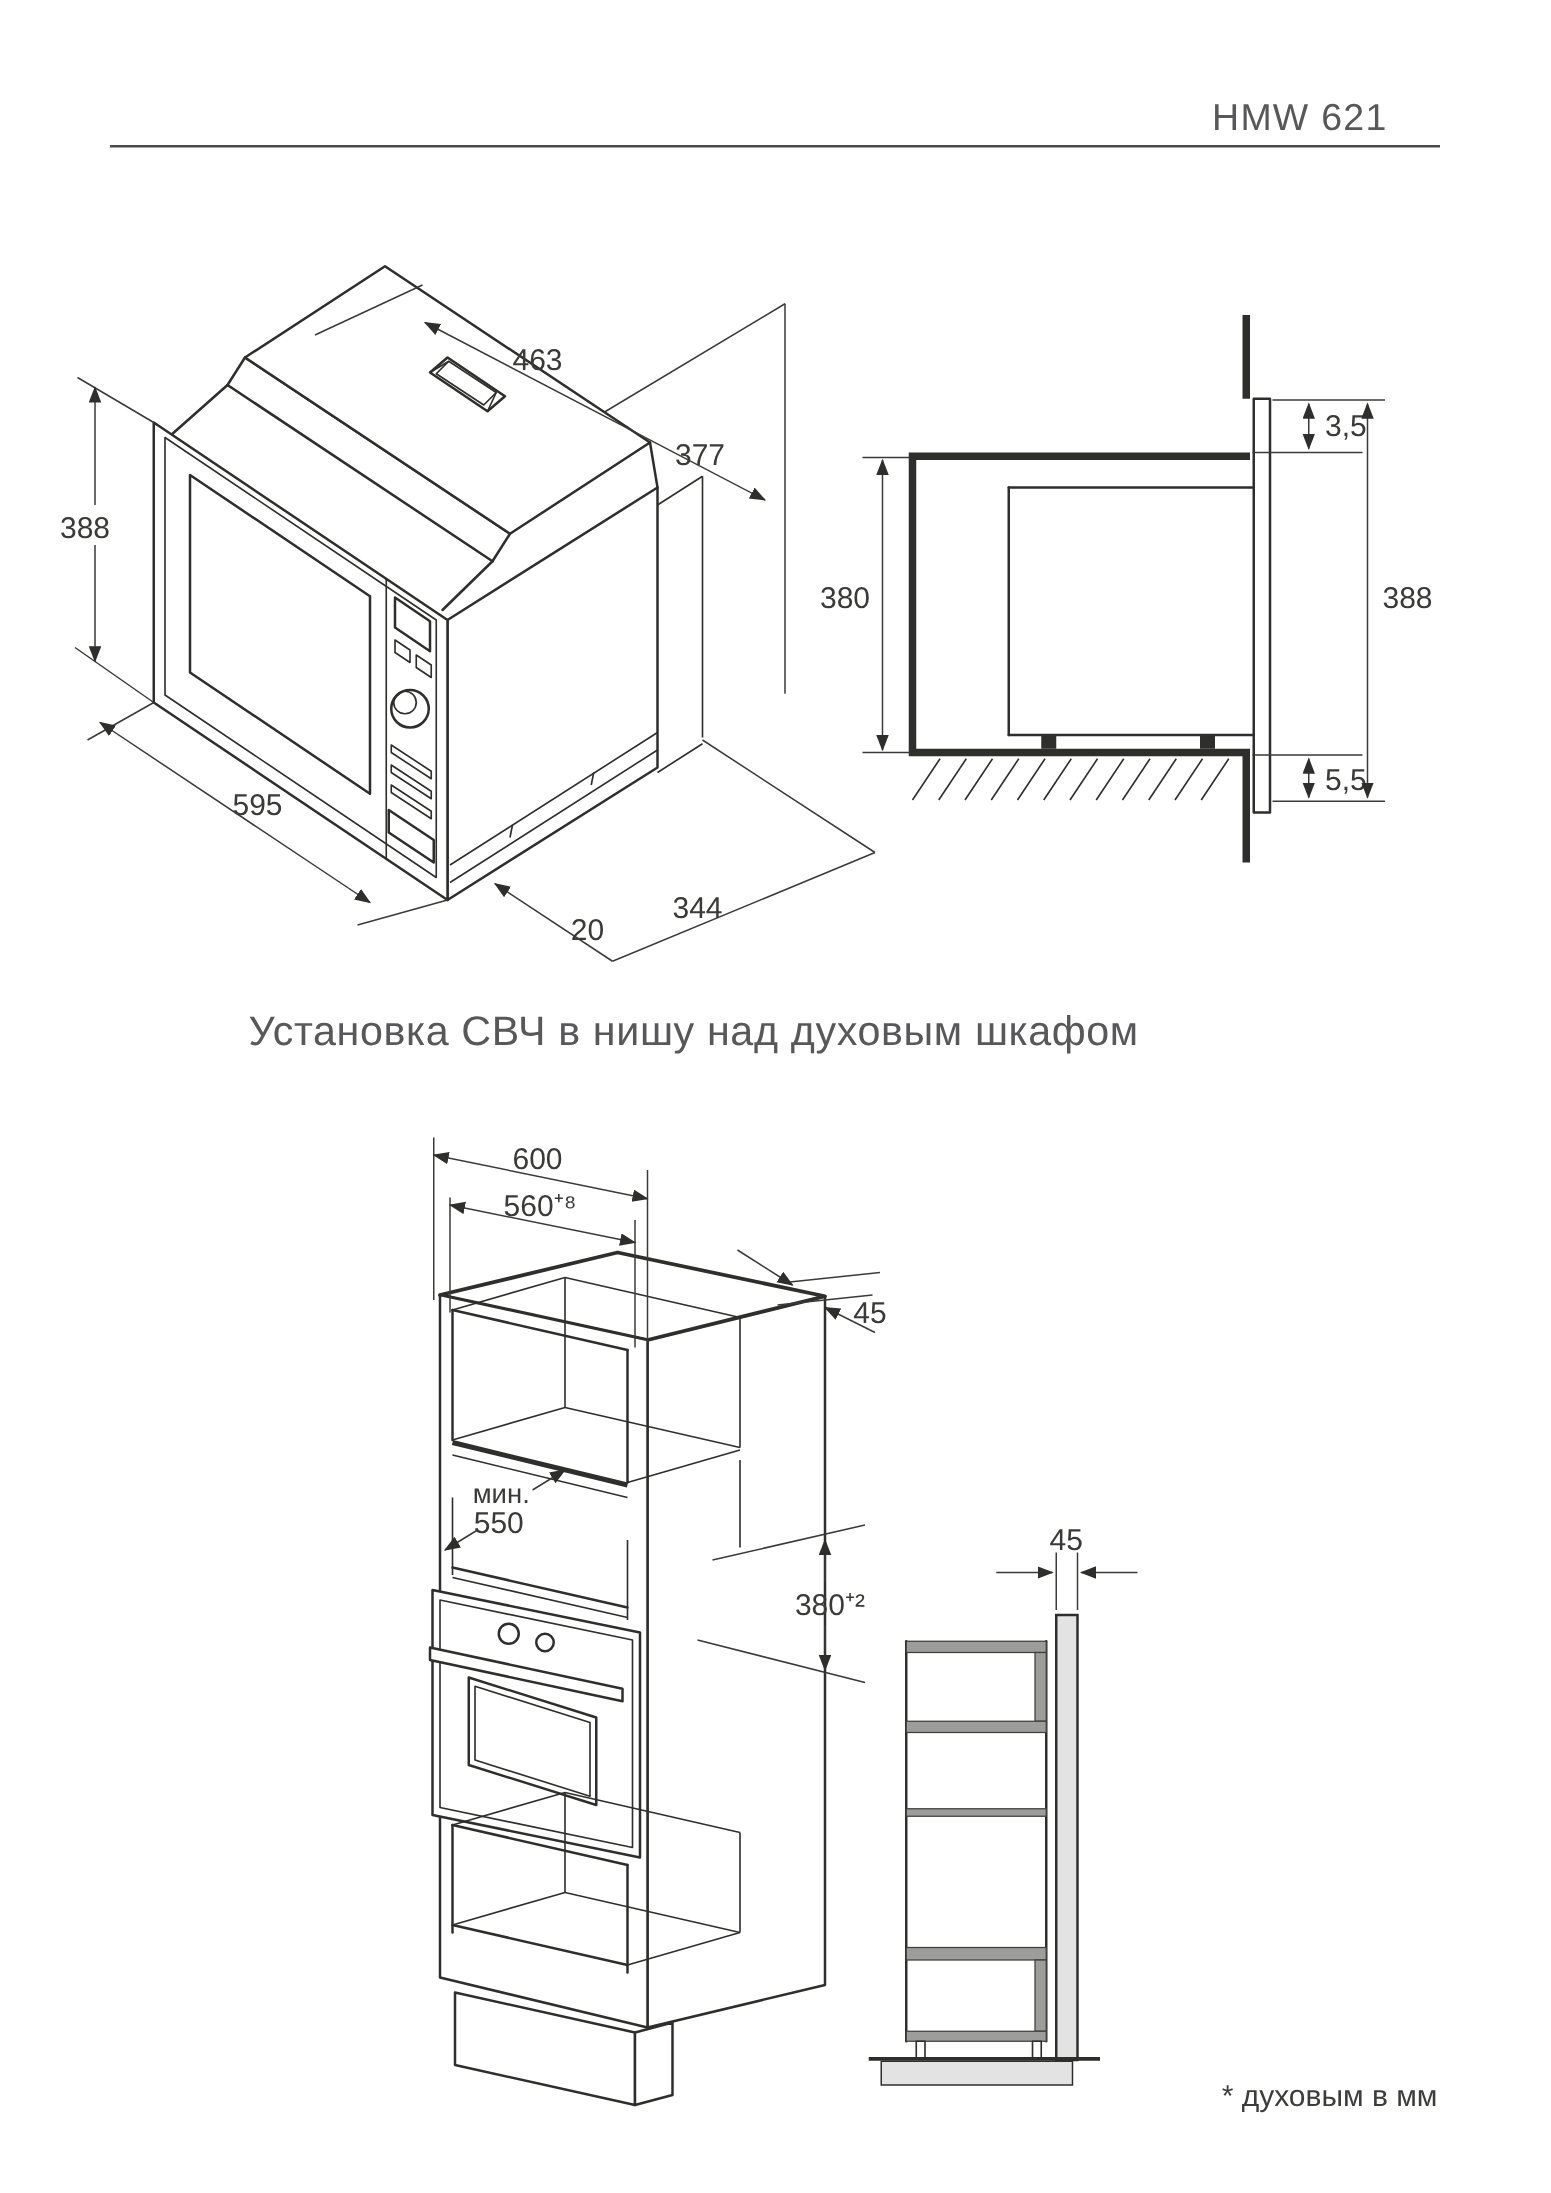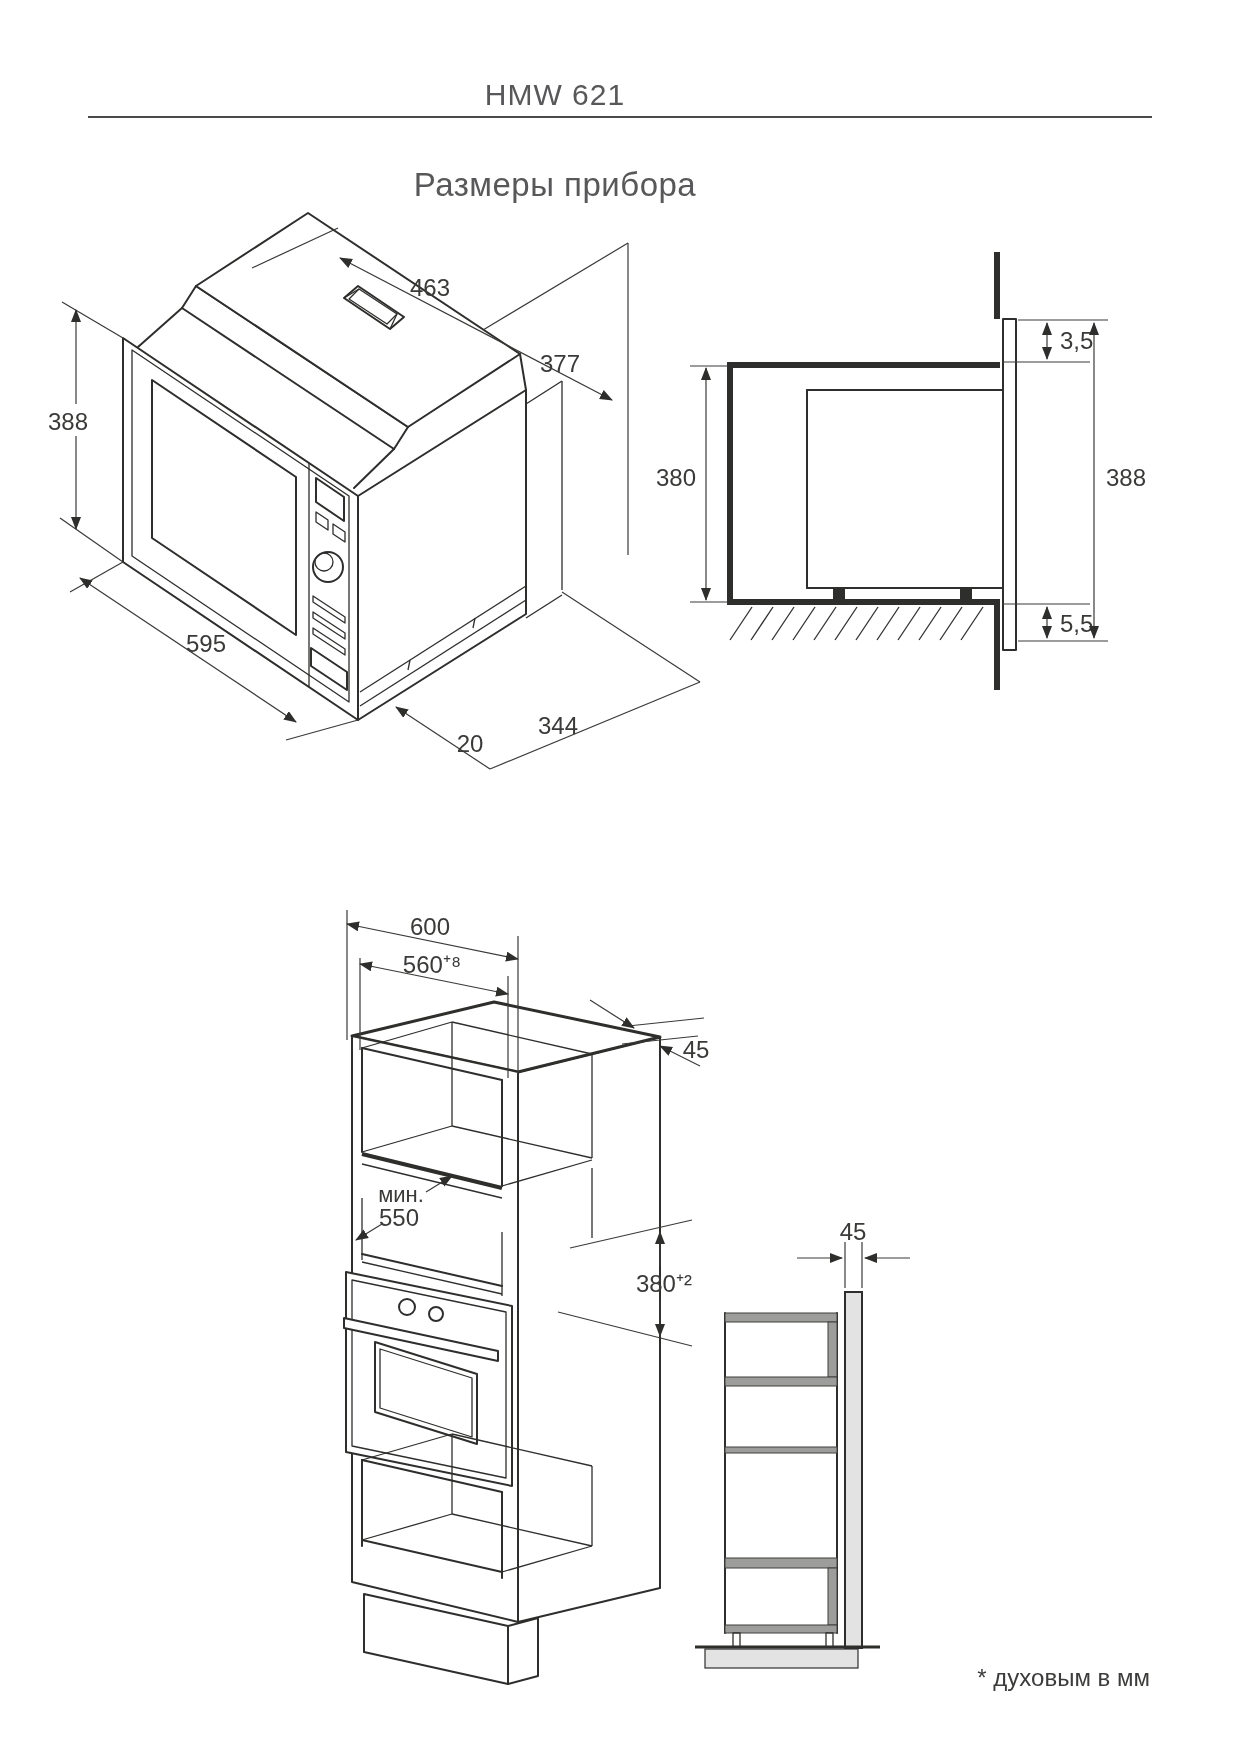--- a/index.html
+++ b/index.html
@@ -1,18 +1,18 @@
 <!DOCTYPE html>
 <html><head>
 <meta charset="utf-8">
 <style>
   html,body{margin:0;padding:0;background:#ffffff;}
   .page{position:relative;width:1241px;height:1754px;background:#ffffff;overflow:hidden;
         font-family:"Liberation Sans",sans-serif;}
-  .title{position:absolute;left:0;top:78px;width:1110px;text-align:center;
+  .title{position:absolute;left:0;top:78px;width:1110px;text-align:right;
          font-size:30px;letter-spacing:1px;color:#58585a;}
   .rule{position:absolute;left:88px;top:116px;width:1064px;height:0;border-top:2px solid#4a4a4c;}
   .heading{position:absolute;left:0;width:1110px;text-align:center;font-size:33px;
            letter-spacing:0.5px;color:#58585a;}
   .h-dims{top:166px;}
   .h-install{top:806px;}
   .footnote{position:absolute;right:91px;top:1664px;font-size:24px;color:#3c3c3b;}
   svg{position:absolute;left:0;top:0;}
   .ln{stroke:#2e2e2c;fill:none;stroke-width:2;stroke-linejoin:round;stroke-linecap:round;}
   .lnw{stroke:#2e2e2c;fill:#ffffff;stroke-width:2;stroke-linejoin:round;}
@@ -25,21 +25,21 @@
   .gray{fill:#9d9d9c;stroke:#3f3f3d;stroke-width:1;}
   .lgray{fill:#e3e3e3;stroke:#2e2e2c;stroke-width:2;}
 </style>
 </head>
 <body>
 
 <div class="page">
 
   <div class="title">HMW 621</div>
   <div class="rule"></div>
-  <div class="heading h-dims">Размеры прибора</div>
+  <div class="heading h-install">Установка СВЧ в нишу над духовым шкафом</div>
   <div class="footnote">* духовым в мм</div>
 
   <svg width="1241" height="1754" viewBox="0 0 1241 1754">
     <defs>
       <marker id="arr" markerWidth="15" markerHeight="11" refX="12" refY="5" orient="auto-start-reverse" markerUnits="userSpaceOnUse">
         <path d="M0,0 L13,5 L0,10 z" fill="#2e2e2c"></path>
       </marker>
     </defs>
 
     <g>

